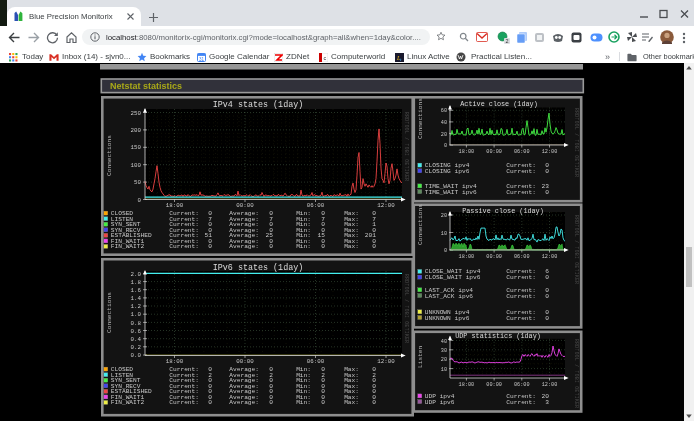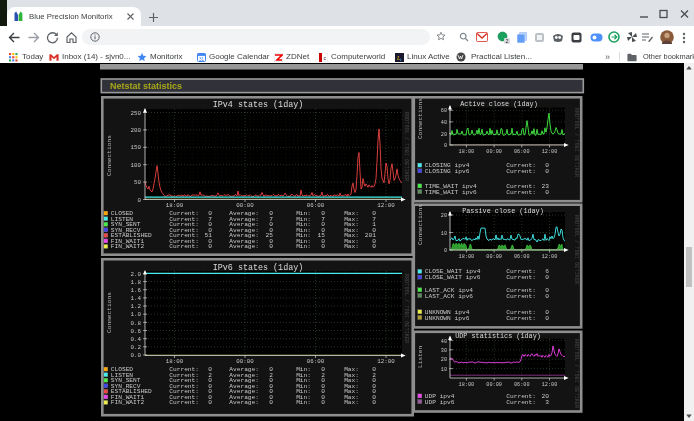--- a/index.html
+++ b/index.html
@@ -38,20 +38,21 @@
       <path d="M11.8 1.2 L11.8 5 L8 5 Z" fill="#5f6368"></path>
     </svg>
     <svg style="position:absolute;left:65px;top:31px" width="13" height="13" viewBox="0 0 13 13">
       <path d="M2 6 L6.5 1.8 L11 6 L11 11.5 L8 11.5 L8 8 L5 8 L5 11.5 L2 11.5 Z" stroke="#5f6368" stroke-width="1.2" fill="none"></path>
     </svg>
     <div style="position:absolute;left:82px;top:29px;width:348px;height:16px;background:#f1f3f4;border-radius:8px"></div>
     <svg style="position:absolute;left:90px;top:32px" width="10" height="10" viewBox="0 0 10 10">
       <circle cx="5" cy="5" r="4.2" stroke="#5f6368" stroke-width="1" fill="none"></circle>
       <path d="M5 4.3 L5 7.2 M5 2.6 L5 3.4" stroke="#5f6368" stroke-width="1.1"></path>
     </svg>
+    <div style="position:absolute;left:106px;top:33px;font:7.8px Liberation Sans, sans-serif;color:#5f6368"><span style="color:#202124">localhost</span>:8080/monitorix-cgi/monitorix.cgi?mode=localhost&amp;graph=all&amp;when=1day&amp;color....</div>
     <svg style="position:absolute;left:436px;top:31px" width="10" height="10" viewBox="0 0 24 24">
       <path d="M12 3 L14.8 9.2 L21.5 9.9 L16.5 14.4 L17.9 21 L12 17.6 L6.1 21 L7.5 14.4 L2.5 9.9 L9.2 9.2 Z" fill="none" stroke="#5f6368" stroke-width="1.8"></path>
     </svg>
     <svg style="position:absolute;left:459px;top:32px" width="10" height="10" viewBox="0 0 10 10">
       <circle cx="4.2" cy="4.2" r="2.8" stroke="#80868b" stroke-width="1.2" fill="none"></circle>
       <path d="M6.3 6.3 L9 9" stroke="#80868b" stroke-width="1.3"></path>
     </svg>
     <svg style="position:absolute;left:476px;top:31px" width="12" height="12" viewBox="0 0 12 12">
       <rect x="0.5" y="1.5" width="11" height="9" rx="1" fill="#fff" stroke="#d93025" stroke-width="0.8"></rect>
       <path d="M1 2.5 L6 7 L11 2.5" stroke="#d93025" stroke-width="1.4" fill="none"></path>
@@ -117,21 +118,21 @@
       <rect x="6.4" y="6.4" width="2.1" height="2.1" fill="#ea4335"></rect>
     </svg>
     <div style="position:absolute;left:22px;top:52px;font:8px Liberation Sans, sans-serif;color:#3c4043;white-space:nowrap">Today</div>
     <svg style="position:absolute;left:49px;top:52.5px" width="10" height="9" viewBox="0 0 12 10">
       <path d="M0.5 1 L2.5 1 L6 4.5 L9.5 1 L11.5 1 L11.5 9 L9 9 L9 4.5 L6 7 L3 4.5 L3 9 L0.5 9 Z" fill="#d93025"></path>
     </svg>
     <div style="position:absolute;left:62px;top:52px;font:8px Liberation Sans, sans-serif;color:#3c4043;white-space:nowrap">Inbox (14) - sjvn0...</div>
     <svg style="position:absolute;left:137px;top:52px" width="10" height="10" viewBox="0 0 24 24">
       <path d="M12 2 L15 9 L22.5 9.7 L17 14.7 L18.5 22 L12 18.2 L5.5 22 L7 14.7 L1.5 9.7 L9 9 Z" fill="#4285f4"></path>
     </svg>
-    <div style="position:absolute;left:150px;top:52px;font:8px Liberation Sans, sans-serif;color:#3c4043;white-space:nowrap">Monitorix</div>
+    <div style="position:absolute;left:150px;top:52px;font:8px Liberation Sans, sans-serif;color:#3c4043;white-space:nowrap">Bookmarks</div>
     <svg style="position:absolute;left:197px;top:52.5px" width="9" height="9" viewBox="0 0 9 9">
       <rect x="0.5" y="0.5" width="8" height="8" rx="1" fill="#fff" stroke="#4285f4" stroke-width="1"></rect>
       <rect x="0.5" y="0.5" width="8" height="2.4" fill="#4285f4"></rect>
       <text x="4.5" y="7.6" text-anchor="middle" font-size="4.6" fill="#4285f4" font-family="Liberation Sans">31</text>
     </svg>
     <div style="position:absolute;left:209px;top:52px;font:8px Liberation Sans, sans-serif;color:#3c4043;white-space:nowrap">Google Calendar</div>
     <svg style="position:absolute;left:274px;top:52.5px" width="9" height="9" viewBox="0 0 9 9">
       <rect width="9" height="9" fill="#fff" stroke="#bbb" stroke-width="0.5"></rect>
       <path d="M1 2 L8 2 L3 7 L8 7" stroke="#e00" stroke-width="1.6" fill="none"></path>
     </svg>

